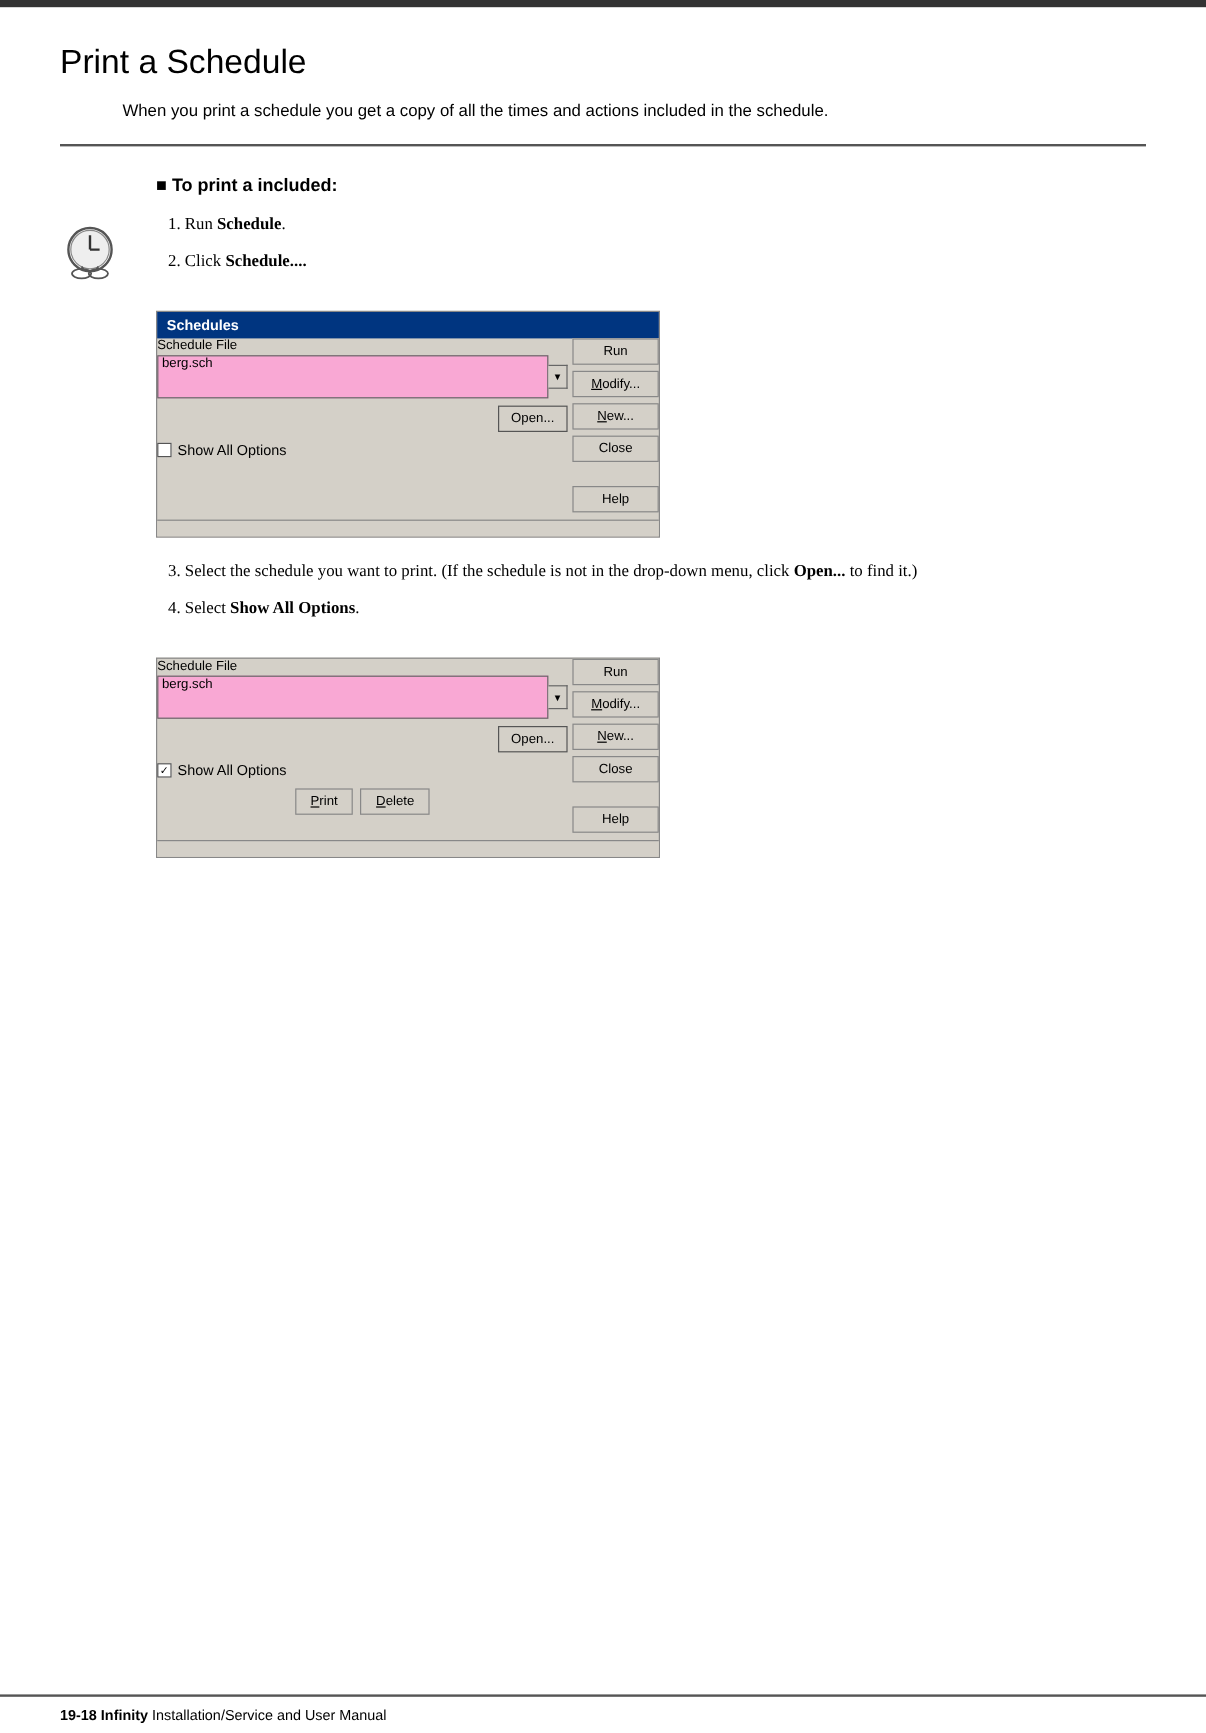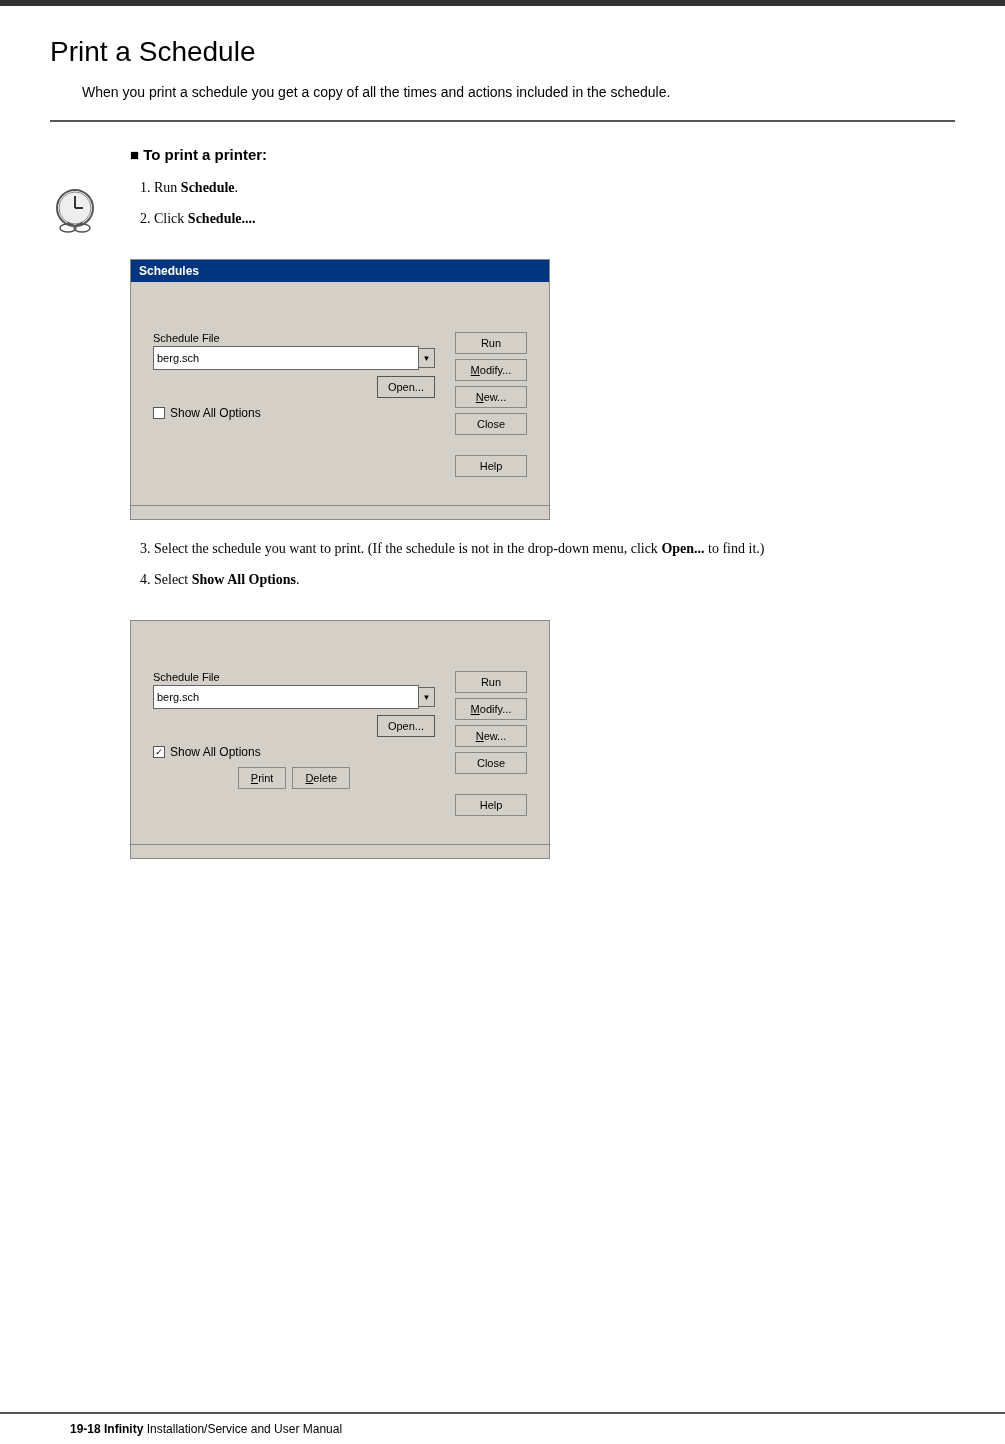--- a/index.html
+++ b/index.html
@@ -20,21 +20,21 @@
     .page-content {
       padding: 30px 50px 60px 50px;
     }
     .page-title {
       font-size: 28px;
       font-weight: normal;
       margin-bottom: 16px;
     }
     .intro-text {
       font-size: 14px;
-      margin-left: 32px;
+      margin-left: 52px;
       margin-bottom: 20px;
     }
     .divider {
       border: none;
       border-top: 2px solid #555;
       margin-bottom: 24px;
     }
     .main-body {
       display: flex;
       gap: 20px;
@@ -85,24 +85,23 @@
       background: #003580;
       color: #fff;
       font-size: 12px;
       font-weight: bold;
       padding: 3px 8px;
       height: 22px;
       display: flex;
       align-items: center;
     }
     .dialog-body {
-      padding: 22px;
-      display: flex;
-      gap: 20px;
-      margin-top: 28px;
+      padding: 0;
+      display: flex;
+      gap: 4px;
     }
     .dialog-left {
       flex: 1;
     }
     .dialog-right {
       display: flex;
       flex-direction: column;
       gap: 5px;
       width: 72px;
     }
@@ -110,27 +109,27 @@
       font-size: 11px;
       margin-bottom: 2px;
     }
     .field-row {
       display: flex;
       align-items: center;
       margin-bottom: 6px;
     }
     .field-input {
       flex: 1;
-      height: 24px;
-      background: #ffffff;
+      height: 36px;
+      background: #f9a8d4;
       border: 1px solid #666;
       font-size: 11px;
       padding: 0 3px;
       display: flex;
-      align-items: center;
+      align-items: flex-start;
     }
     .field-dropdown-btn {
       width: 16px;
       height: 20px;
       background: #d4d0c8;
       border: 1px solid #666;
       border-left: none;
       display: flex;
       align-items: center;
       justify-content: center;
@@ -208,21 +207,20 @@
       position: absolute;
       bottom: 0;
       left: 0;
       right: 0;
       border-top: 2px solid #555;
       padding: 8px 50px;
       font-size: 12px;
     }
     .footer b {
       font-weight: bold;
-      margin-left: 20px;
     }
   </style>
 </head>
 <body>
 
 <div class="top-bar"></div>
 
 <div class="page-content">
   <div class="page-title">Print a Schedule</div>
 
@@ -240,21 +238,21 @@
         <line x1="25" y1="22" x2="33" y2="22" stroke="#333" stroke-width="2"></line>
         <ellipse cx="18" cy="42" rx="8" ry="4" fill="none" stroke="#555" stroke-width="1.5"></ellipse>
         <ellipse cx="32" cy="42" rx="8" ry="4" fill="none" stroke="#555" stroke-width="1.5"></ellipse>
         <line x1="20" y1="39" x2="18" y2="36" stroke="#555" stroke-width="1.5"></line>
         <line x1="30" y1="39" x2="32" y2="36" stroke="#555" stroke-width="1.5"></line>
       </svg>
     </div>
 
     <div class="content-col">
       <div class="section-header">
-        ■ <span>To print a printer:</span>
+        ■ <span>To print a included:</span>
       </div>
 
       
       <ol class="steps-list">
         <li>
           Run <b>Schedule</b>.
         </li>
         <li>
           Click <b>Schedule....</b>
         </li>

